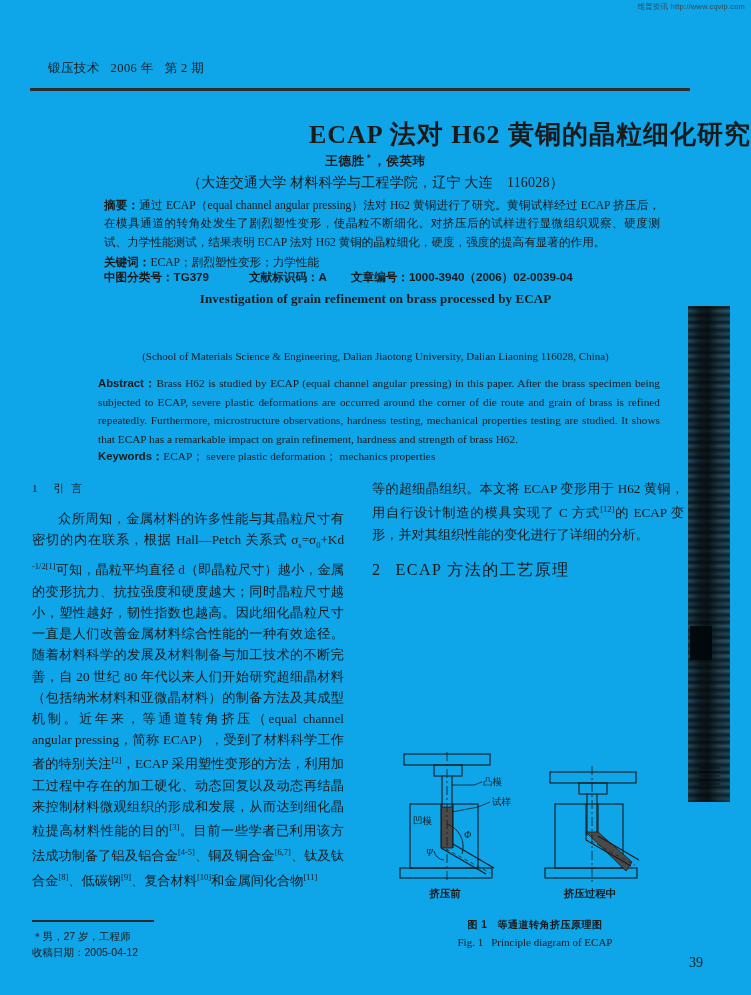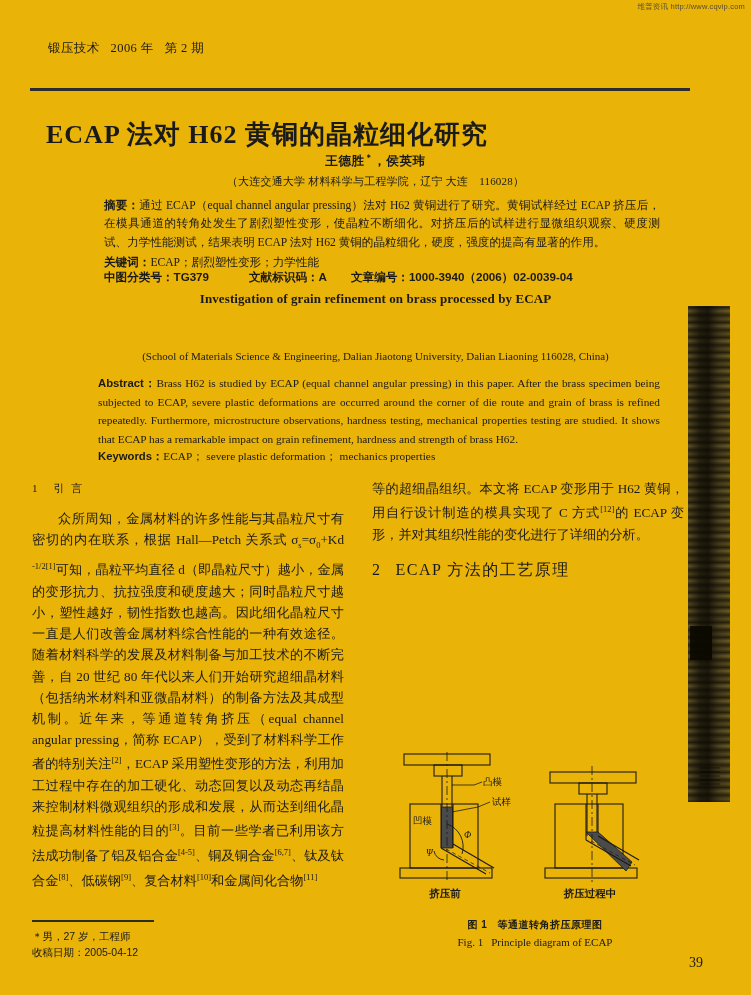--- a/index.html
+++ b/index.html
@@ -9,21 +9,21 @@
     background: #ffffff;
   }
   body {
     font-family: "Liberation Serif", "DejaVu Serif", serif;
     color: #1a1a1a;
   }
   #page {
     position: relative;
     width: 751px;
     height: 995px;
-    background: #eab308;
+    background: #0ea5e9;
     overflow: hidden;
     box-sizing: border-box;
   }
 
   
   .watermark {
     position: absolute;
     top: 2px;
     right: 6px;
     font-size: 7.5px;
@@ -69,62 +69,61 @@
     height: 20px;
     background:
       repeating-linear-gradient(0deg, rgba(0,0,0,.5) 0 2px, rgba(255,255,255,0) 2px 4px);
     opacity: .55;
   }
 
   
   .running-head {
     position: absolute;
     left: 48px;
-    top: 40px;
+    top: 60px;
     font-size: 12.5px;
     letter-spacing: 0.4px;
     white-space: nowrap;
   }
   .running-head .gap { display: inline-block; width: 11px; }
   .head-rule {
     position: absolute;
     left: 30px;
     top: 88px;
     width: 660px;
     height: 3px;
     background: #2c2c2c;
   }
 
   
   .article-title {
     position: absolute;
     left: 0; right: 0;
     top: 100px;
-    text-align: left;
+    text-align: right;
     font-size: 26px;
     letter-spacing: 1px;
-    padding-left: 46px;
   }
   .authors-cn {
     position: absolute;
     left: 0; right: 0;
     top: 152px;
     text-align: center;
     font-size: 12.5px;
     font-weight: bold;
     font-family: "Liberation Sans", sans-serif;
     letter-spacing: .6px;
   }
   .authors-cn sup { font-size: 8px; }
   .affil-cn {
     position: absolute;
     left: 0; right: 0;
     top: 174px;
     text-align: center;
-    font-size: 11px;
+    font-size: 14px;
     letter-spacing: .2px;
   }
 
   .abstract-cn {
     position: absolute;
     left: 104px;
     top: 196px;
     width: 556px;
     font-size: 11.6px;
     line-height: 18.4px;

